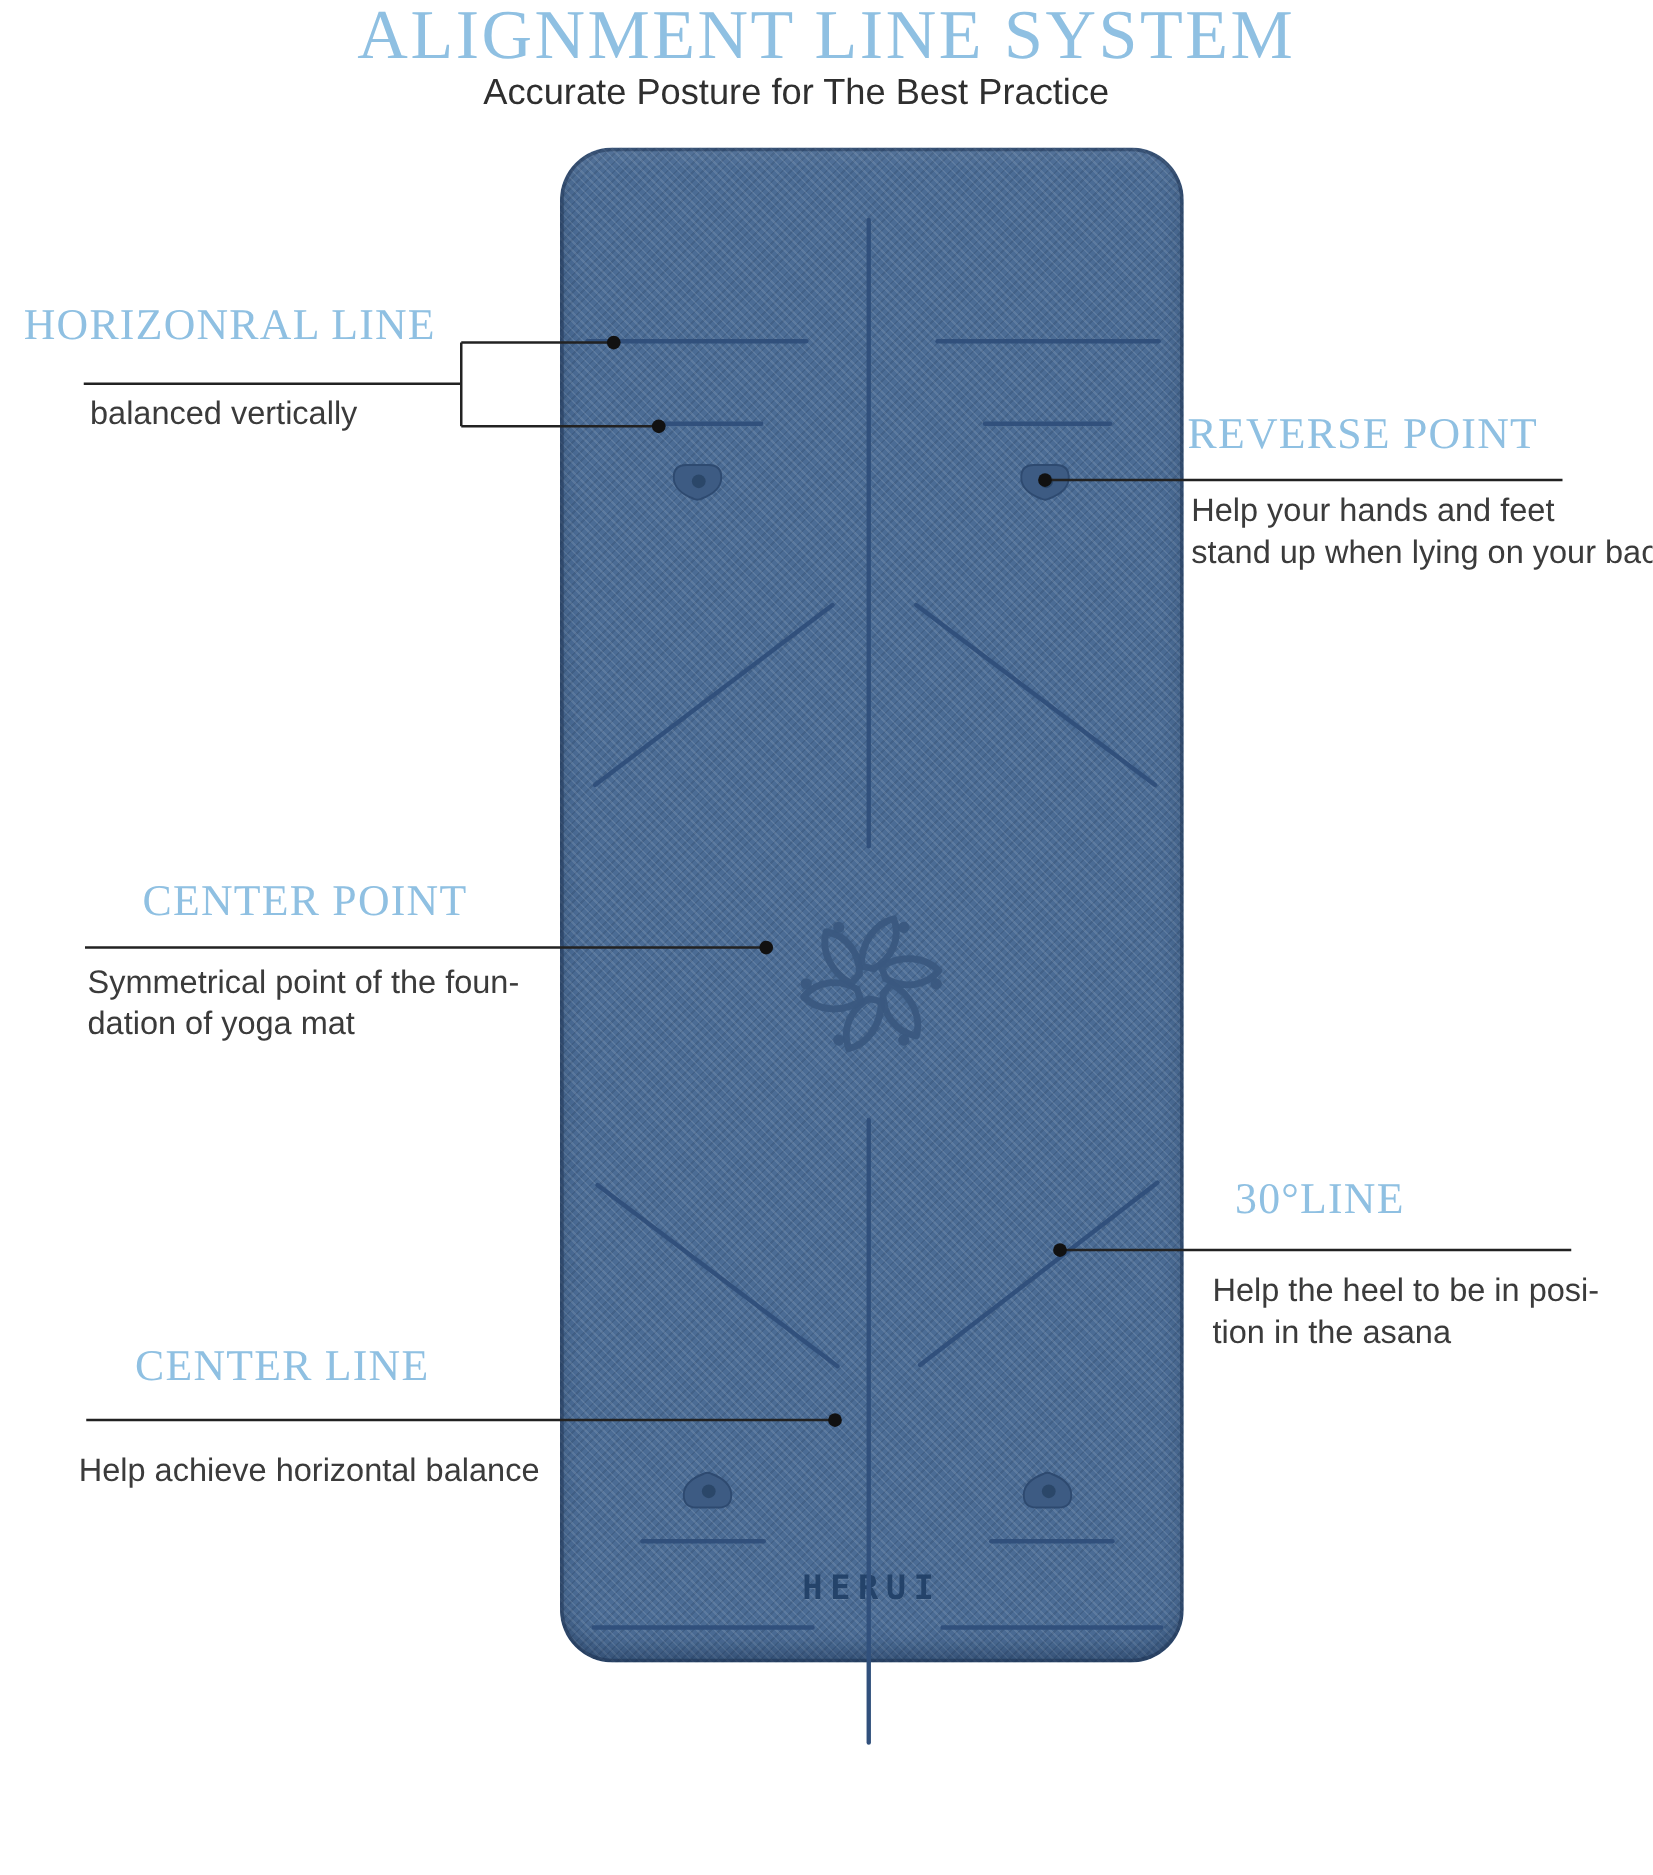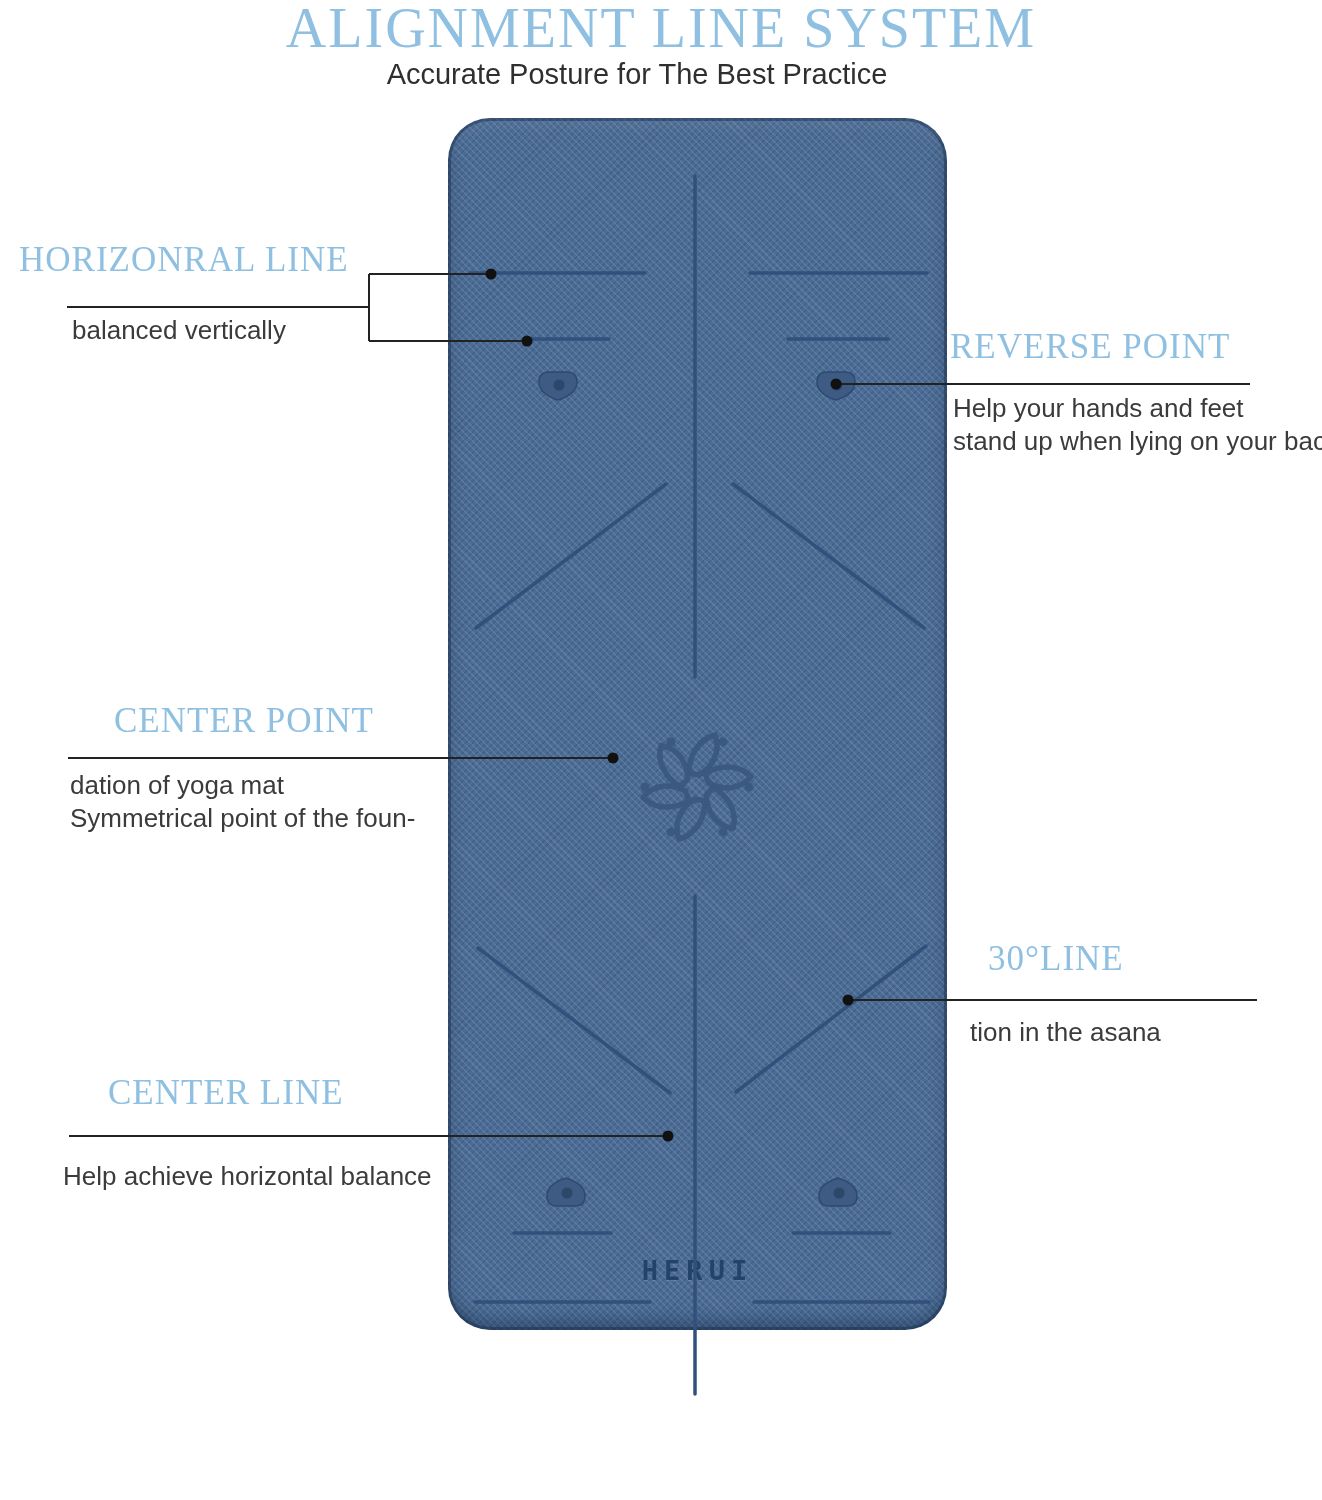--- a/index.html
+++ b/index.html
@@ -181,25 +181,26 @@
 </div>
 
 <div class="ann-title t-reverse">REVERSE POINT</div>
 <div class="ann-body b-reverse">
   <div>Help your hands and feet</div>
   <div>stand up when lying on your back</div>
 </div>
 
 <div class="ann-title t-centerpoint">CENTER POINT</div>
 <div class="ann-body b-centerpoint">
+  <div>Symmetrical point of the foun-</div>
   <div>dation of yoga mat</div>
-  <div>Symmetrical point of the foun-</div>
 </div>
 
 <div class="ann-title t-45">30°LINE</div>
 <div class="ann-body b-45">
+  <div>Help the heel to be in posi-</div>
   <div>tion in the asana</div>
 </div>
 
 <div class="ann-title t-centerline">CENTER LINE</div>
 <div class="ann-body b-centerline">
   <div>Help achieve horizontal balance</div>
 </div>
 
 </body></html>

